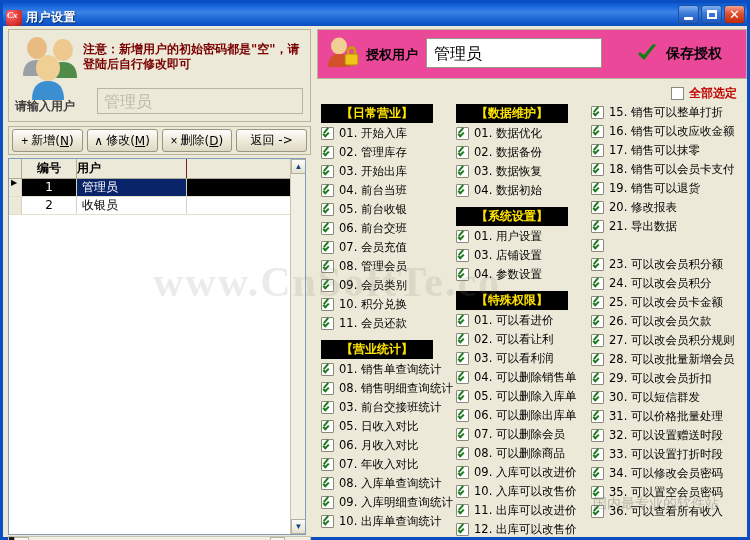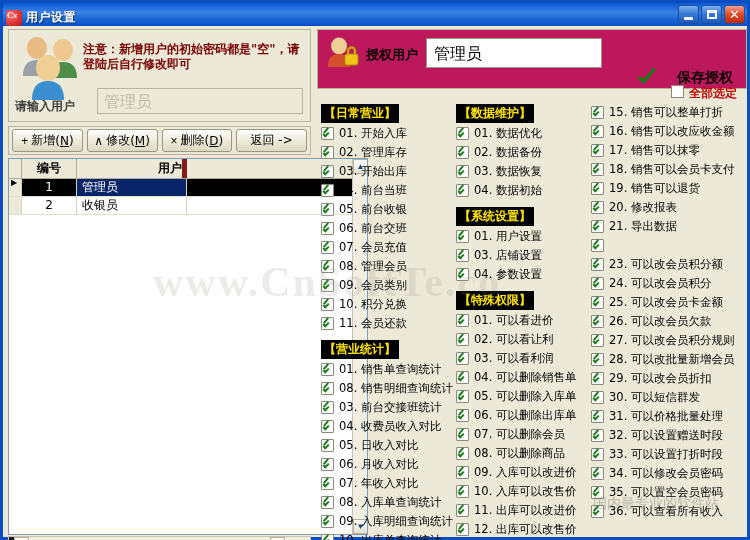--- a/index.html
+++ b/index.html
@@ -54,29 +54,29 @@
     border:1px solid #b8b49a;background:#ece9d8;box-sizing:border-box;
     display:flex;align-items:center;padding:0 3px;gap:4px;}
   .btn{height:23px;flex:1;border:1px solid #9a9684;border-radius:3px;
     background:linear-gradient(to bottom,#fdfdfb,#ece9d8 55%,#ded9c2);
     display:flex;align-items:center;justify-content:center;
     font-size:12px;color:#000;box-sizing:border-box;
     font-family:"DejaVu Sans",sans-serif;white-space:nowrap;}
   .btn .acc{text-decoration:underline;}
   .btn .pre{margin-right:3px;font-family:"Liberation Sans",sans-serif;}
 
-  .grid{position:absolute;left:2px;top:129px;width:360px;height:377px;
+  .grid{position:absolute;left:2px;top:129px;width:298px;height:377px;
     border:1px solid #7f9db9;background:#fff;box-sizing:border-box;overflow:hidden;}
   .grid-head{display:flex;height:19px;background:#ece9d8;border-bottom:1px solid #b0ac97;
     font-size:12px;font-family:"DejaVu Sans",sans-serif;}
   .gh-sel{width:13px;border-right:1px solid #b0ac97;box-sizing:border-box;flex:none;}
   .gh-c1{width:55px;border-right:1px solid #b0ac97;box-sizing:border-box;
     text-align:center;line-height:18px;font-weight:bold;flex:none;}
-  .gh-c2{width:110px;border-right:5px solid #7f1d1d;box-sizing:border-box;
-    text-align:right;line-height:18px;font-weight:bold;flex:none;}
+  .gh-c2{width:110px;border-right:1px solid #7f1d1d;box-sizing:border-box;
+    text-align:left;line-height:18px;font-weight:bold;flex:none;}
   .gh-c3{flex:1;border-right:1px solid #b0ac97;box-sizing:border-box;}
   .grid-body{position:relative;}
   .grow{display:flex;height:17px;font-size:12px;border-bottom:1px solid #e3e0d0;
     font-family:"DejaVu Sans",sans-serif;}
   .grow.sel{background:#000;}
   .gc-sel{width:13px;border-right:1px solid #d6d2c0;box-sizing:border-box;flex:none;
     background:#ece9d8;position:relative;}
   .grow.sel .gc-sel:after{content:"\25B6";position:absolute;left:2px;top:-1px;font-size:8px;color:#000;}
   .gc-1{width:55px;border-right:1px solid #d6d2c0;box-sizing:border-box;
     text-align:center;line-height:16px;flex:none;}
@@ -90,44 +90,44 @@
     border-left:1px solid #c8c4ae;box-sizing:border-box;}
   .sb-arrow{width:15px;height:15px;position:absolute;
     background:linear-gradient(to bottom,#fcfcfa,#e6e2d0);border:1px solid #b5b1a0;
     box-sizing:border-box;color:#16437e;font-size:8px;text-align:center;line-height:13px;}
   .grid-hsb{position:absolute;left:2px;top:507px;width:303px;height:16px;
     background:#f1efe2;border:1px solid #c8c4ae;box-sizing:border-box;}
   .hsb-thumb{position:absolute;left:0;top:0;width:5px;height:14px;background:#1a1a1a;}
 
   
   .right{position:absolute;left:314px;top:26px;width:430px;height:508px;}
-  .auth-box{position:absolute;left:0;top:0;width:430px;height:60px;
-    border:1px solid #b8b49a;background:#be185d;box-sizing:border-box;padding-left:22px;}
+  .auth-box{position:absolute;left:0;top:0;width:430px;height:50px;
+    border:1px solid #b8b49a;background:#ec4899;box-sizing:border-box;padding-left:22px;}
   .auth-ico{position:absolute;left:7px;top:6px;width:36px;height:36px;}
   .auth-lbl{position:absolute;left:48px;top:16px;font-size:13px;font-weight:bold;color:#000;
     font-family:"DejaVu Sans",sans-serif;}
   .auth-input{position:absolute;left:108px;top:8px;width:176px;height:30px;
     border:1px solid #9a9684;background:#fff;box-sizing:border-box;
     font-size:16px;color:#000;padding:3px 7px;line-height:24px;
     font-family:"DejaVu Sans",sans-serif;}
   .save-btn{position:absolute;left:318px;top:10px;width:104px;height:28px;
-    display:flex;align-items:center;gap:19px;margin-top:24px;}
+    display:flex;align-items:center;gap:8px;}
   .check-mark{width:22px;height:20px;flex:none;position:relative;}
   .save-lbl{font-size:14px;font-weight:bold;color:#000;font-family:"DejaVu Sans",sans-serif;}
 
-  .selall{position:absolute;right:10px;top:56px;display:flex;align-items:flex-start;gap:5px;}
+  .selall{position:absolute;right:10px;top:56px;display:flex;align-items:center;gap:5px;}
   .selall .cb{width:11px;height:11px;border:1px solid #8a8a7a;background:#fff;flex:none;}
   .selall .t{font-size:12px;font-weight:bold;color:#c00000;font-family:"DejaVu Sans",sans-serif;}
 
   .perm-area{position:absolute;left:0;top:74px;width:430px;height:434px;}
   .col{position:absolute;top:0;width:133px;}
   .col1{left:4px;} .col2{left:139px;} .col3{left:274px;width:156px;}
 
   .sec{background:#000;color:#ffe400;font-size:12px;font-weight:bold;
-    padding:1px 3px;display:inline-block;letter-spacing:0px;
+    padding:1px 20px;display:inline-block;letter-spacing:0px;
     font-family:"DejaVu Sans",sans-serif;margin-bottom:1px;}
   .item{display:flex;align-items:center;height:19px;font-size:11.5px;color:#000;
     font-family:"DejaVu Sans",sans-serif;white-space:nowrap;}
   .item .cb{width:11px;height:11px;border:1px solid #8a8a7a;background:#fff;
     margin-right:5px;flex:none;position:relative;border-radius:1px;}
   .item .cb.on:after{content:"";position:absolute;left:1px;top:4px;width:4px;height:2px;
     border-left:2px solid #1e7a1e;border-bottom:2px solid #1e7a1e;
     transform:rotate(-45deg);}
   .item .cb.on:before{content:"";position:absolute;left:3px;top:-1px;width:2px;height:7px;
     background:#1e7a1e;transform:rotate(40deg);}
@@ -294,23 +294,20 @@
             <span class="cb on"></span>
             <span>01. 销售单查询统计</span>
           </div><div class="item">
             <span class="cb on"></span>
             <span>08. 销售明细查询统计</span>
           </div><div class="item">
             <span class="cb on"></span>
             <span>03. 前台交接班统计</span>
           </div><div class="item">
             <span class="cb on"></span>
-            <span>04. 收费员收入对比</span>
-          </div><div class="item">
-            <span class="cb on"></span>
             <span>05. 日收入对比</span>
           </div><div class="item">
             <span class="cb on"></span>
             <span>06. 月收入对比</span>
           </div><div class="item">
             <span class="cb on"></span>
             <span>07. 年收入对比</span>
           </div><div class="item">
             <span class="cb on"></span>
             <span>08. 入库单查询统计</span>

